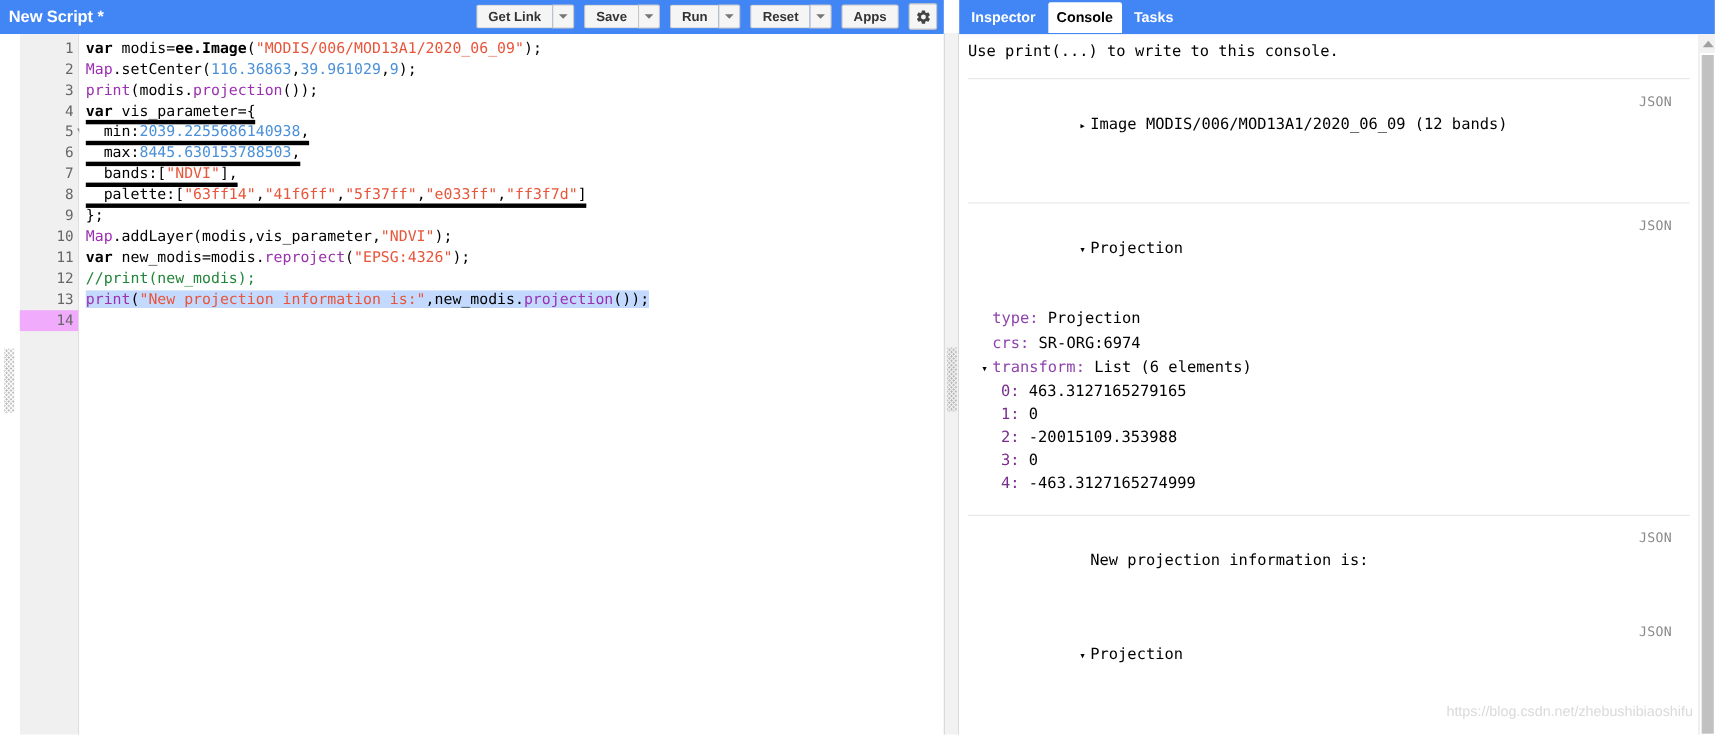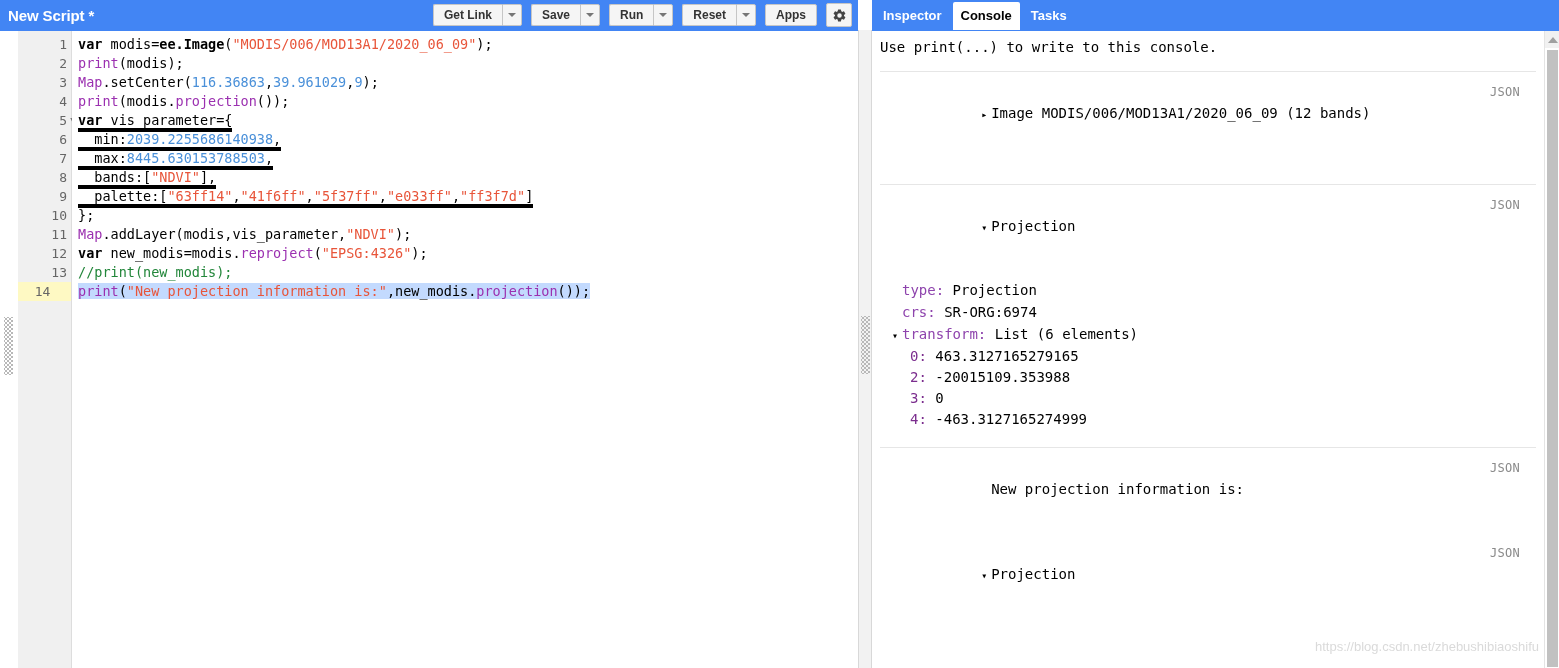--- a/index.html
+++ b/index.html
@@ -116,21 +116,21 @@
     font-size: 13px;
   }
   .gutter-line {
     height: 19px;
     line-height: 19px;
     text-align: right;
     padding-right: 4px;
     color: #666666;
     position: relative;
   }
-  .gutter-line.active { background: #fef9c3; text-align: center; }
+  .gutter-line.active { background: #f0abfc; }
   .fold-marker {
     position: absolute;
     right: -7px; top: 0;
     width: 10px; height: 19px;
     line-height: 19px;
     color: #777777;
     font-size: 9px;
     text-align: center;
   }
   #code-area {
@@ -369,21 +369,20 @@
         <div class="gutter-line">9</div>
         <div class="gutter-line">10</div>
         <div class="gutter-line">11</div>
         <div class="gutter-line">12</div>
         <div class="gutter-line">13</div>
         <div class="gutter-line active">14</div>
       </div>
 
       <div id="code-area">
         <div class="code-line"><span><span class="kw">var </span><span class="plain">modis=</span><span class="kw">ee.Image</span><span class="punc">(</span><span class="str">"MODIS/006/MOD13A1/2020_06_09"</span><span class="punc">);</span></span></div>
-        <div class="code-line"><span><span class="fn">print</span><span class="punc">(modis);</span></span></div>
         <div class="code-line"><span><span class="obj">Map</span><span class="punc">.setCenter(</span><span class="num">116.36863</span><span class="punc">,</span><span class="num">39.961029</span><span class="punc">,</span><span class="num">9</span><span class="punc">);</span></span></div>
         <div class="code-line"><span><span class="fn">print</span><span class="punc">(modis.</span><span class="fn">projection</span><span class="punc">());</span></span></div>
         <div class="code-line"><span class="warn"><span class="kw">var </span><span class="plain">vis_parameter={</span></span></div>
         <div class="code-line"><span class="warn"><span class="plain">  min:</span><span class="num">2039.2255686140938</span><span class="punc">,</span></span></div>
         <div class="code-line"><span class="warn"><span class="plain">  max:</span><span class="num">8445.630153788503</span><span class="punc">,</span></span></div>
         <div class="code-line"><span class="warn"><span class="plain">  bands:[</span><span class="str">"NDVI"</span><span class="punc">],</span></span></div>
         <div class="code-line"><span class="warn"><span class="plain">  palette:[</span><span class="str">"63ff14"</span><span class="punc">,</span><span class="str">"41f6ff"</span><span class="punc">,</span><span class="str">"5f37ff"</span><span class="punc">,</span><span class="str">"e033ff"</span><span class="punc">,</span><span class="str">"ff3f7d"</span><span class="punc">]</span></span></div>
         <div class="code-line"><span><span class="punc">};</span></span></div>
         <div class="code-line"><span><span class="obj">Map</span><span class="punc">.addLayer(modis,vis_parameter,</span><span class="str">"NDVI"</span><span class="punc">);</span></span></div>
         <div class="code-line"><span><span class="kw">var </span><span class="plain">new_modis=modis.</span><span class="fn">reproject</span><span class="punc">(</span><span class="str">"EPSG:4326"</span><span class="punc">);</span></span></div>
@@ -423,20 +422,21 @@
 
         <div class="con-item">
           <div class="con-row">
             <span class="tri expanded"></span><span class="lbl">Projection</span>
             <span class="json-tag">JSON</span>
           </div>
           <div class="con-row indent1"><span class="tri blank"></span><span class="key">type:</span><span class="val"> Projection</span></div>
           <div class="con-row indent1"><span class="tri blank"></span><span class="key">crs:</span><span class="val"> SR-ORG:6974</span></div>
           <div class="con-row indent1"><span class="tri expanded"></span><span class="key">transform:</span><span class="val"> List (6 elements)</span></div>
           <div class="con-row indent2"><span class="idx">0:</span><span class="val"> 463.3127165279165</span></div>
+          <div class="con-row indent2"><span class="idx">1:</span><span class="val"> 0</span></div>
           <div class="con-row indent2"><span class="idx">2:</span><span class="val"> -20015109.353988</span></div>
           <div class="con-row indent2"><span class="idx">3:</span><span class="val"> 0</span></div>
           <div class="con-row indent2"><span class="idx">4:</span><span class="val"> -463.3127165274999</span></div>
         </div>
 
         <div class="con-sep"></div>
 
         <div class="con-item">
           <div class="con-row">
             <span class="tri blank"></span><span class="lbl">New projection information is:</span>

